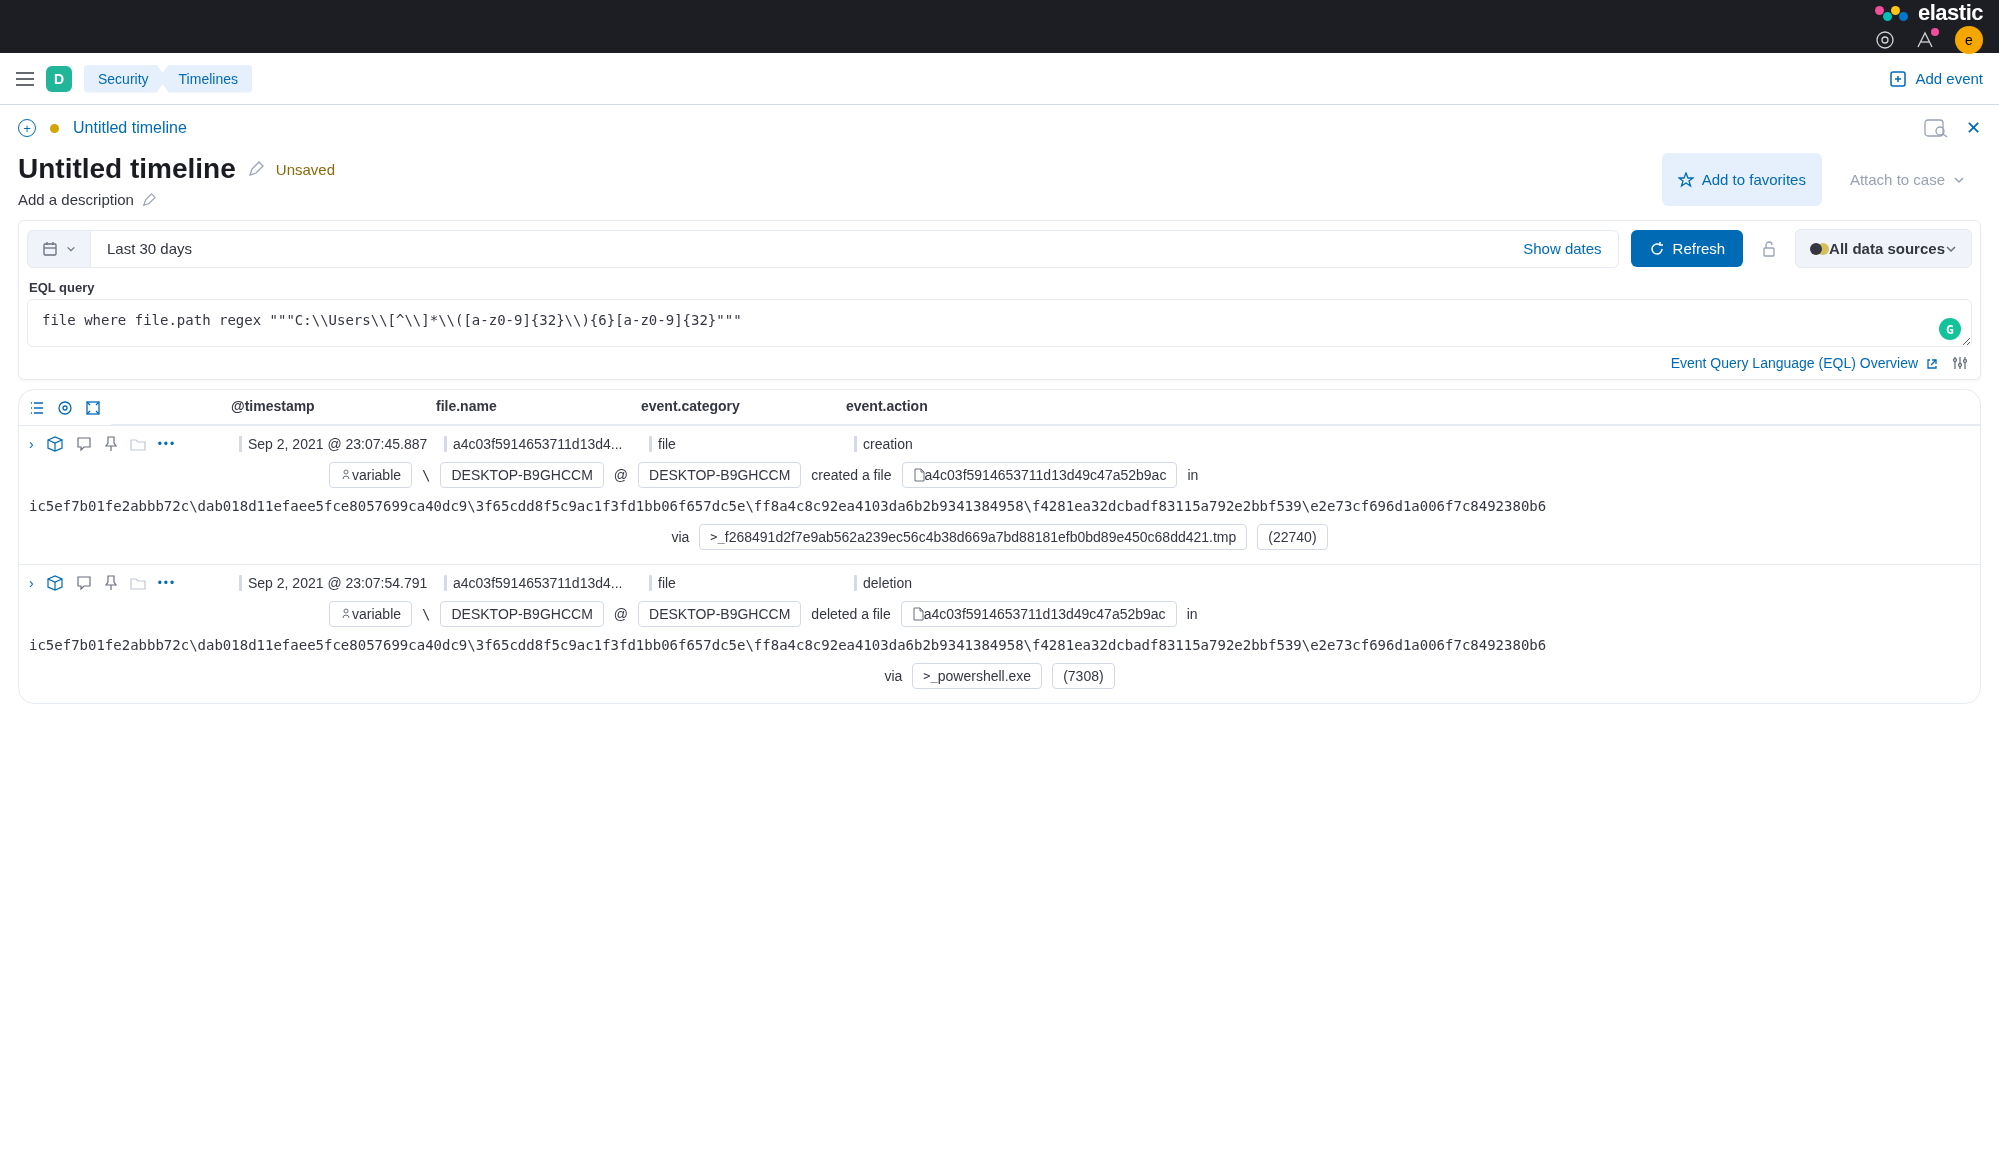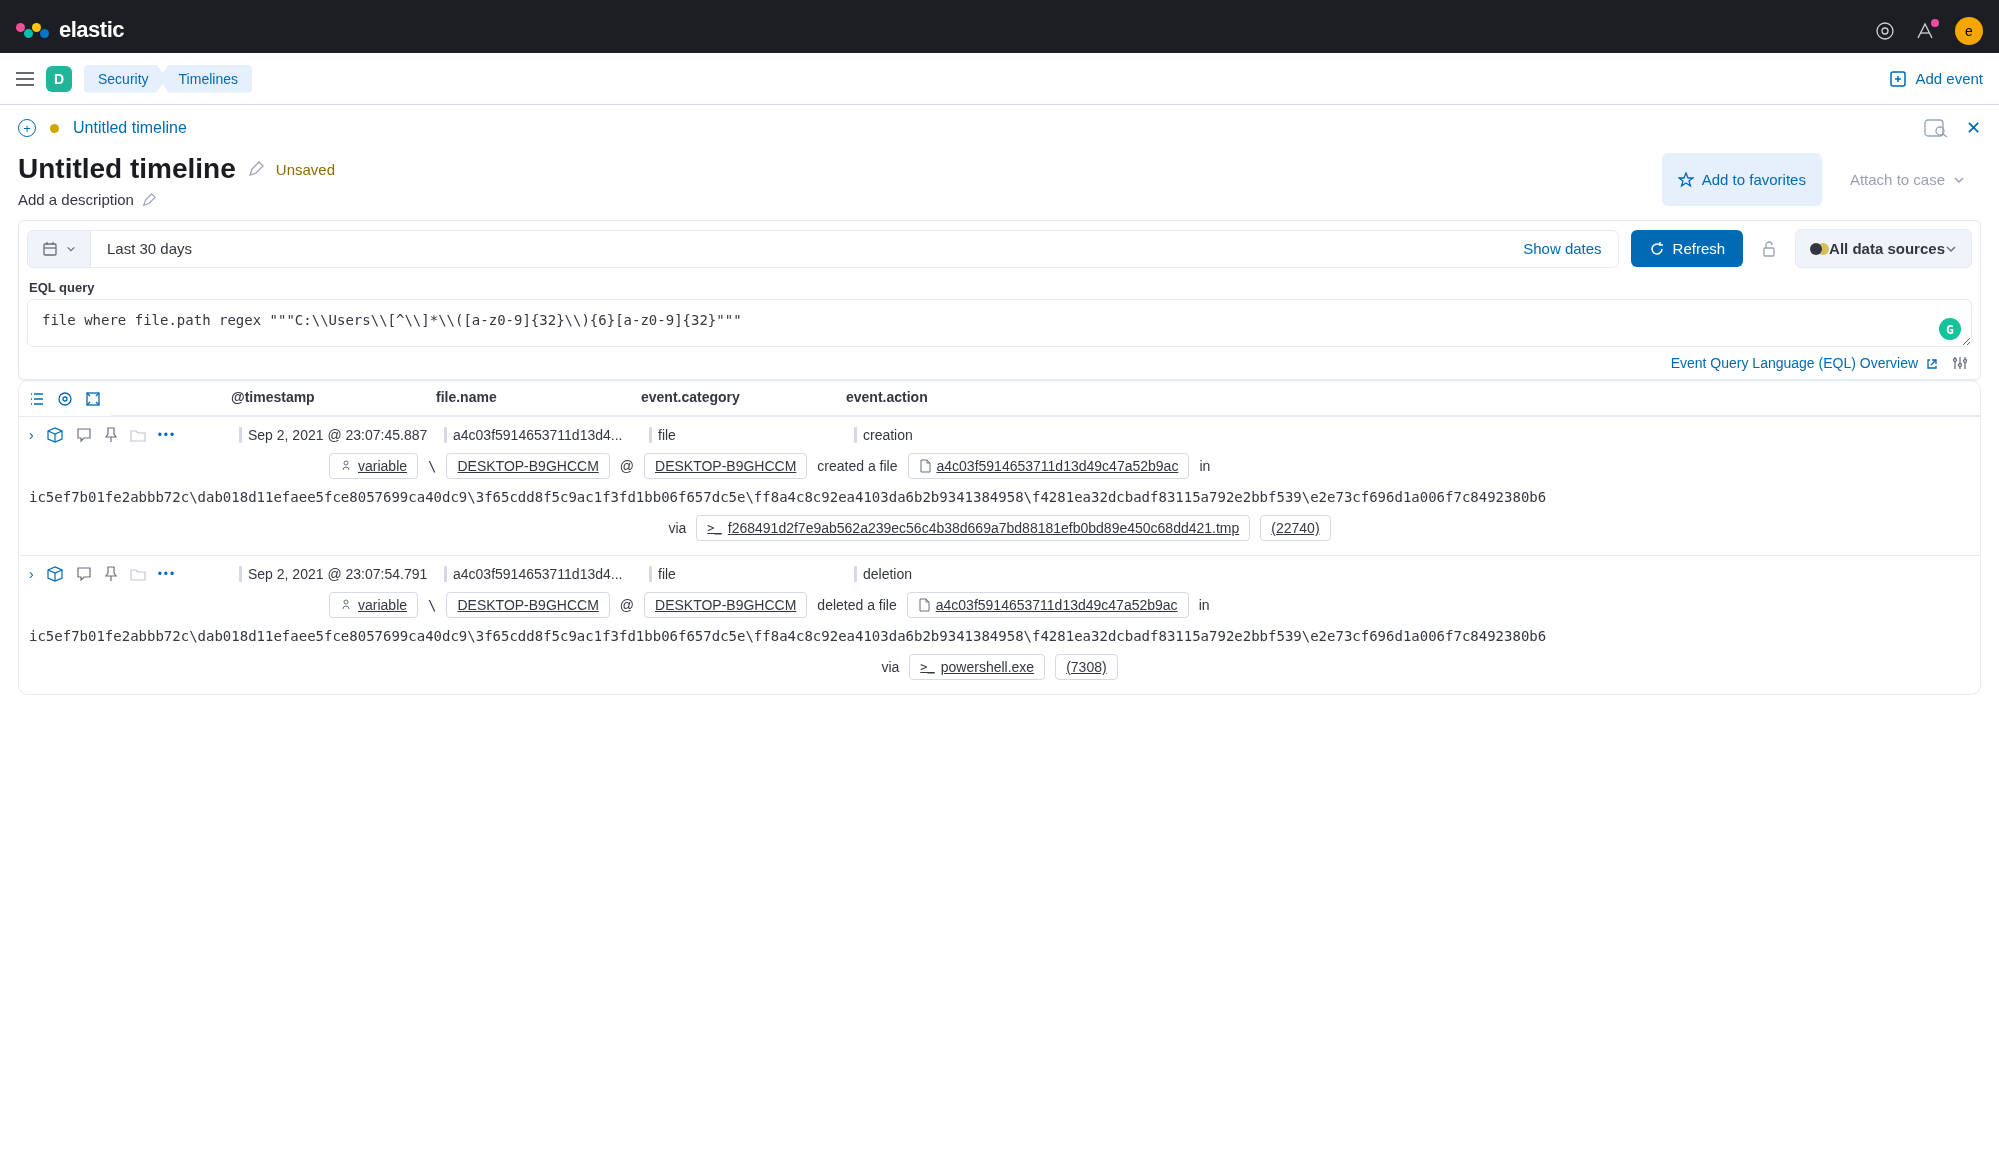--- a/index.html
+++ b/index.html
@@ -1,19 +1,19 @@
 <!DOCTYPE html>
 <html><head>
 <meta charset="utf-8">
 <style>
 * { box-sizing: border-box; margin: 0; padding: 0; }
 body { font-family: -apple-system, BlinkMacSystemFont, "Segoe UI", Helvetica, Arial, sans-serif; font-size: 14px; color: #343741; background: #fff; }
 
 
-.header-bar { background: #1d1e24; height: 53px; display: flex; align-items: flex-start; padding: 17px 16px; justify-content: space-between; }
+.header-bar { background: #1d1e24; height: 53px; display: flex; align-items: flex-end; padding: 0 16px; justify-content: space-between; flex-direction: column; }
 .header-left { display: flex; align-items: center; gap: 10px; }
 .logo-cluster { display: flex; gap: 2px; }
 .logo-dot { width: 9px; height: 9px; border-radius: 50%; }
 .logo-text { color: #fff; font-size: 22px; font-weight: 700; letter-spacing: -0.5px; }
 .search-wrap { display:flex; justify-content:center; flex:0 0 auto;}
 .search-box { background: #25262e; border: 1px solid #3a3b42; border-radius: 6px; width: 450px; height: 36px; display: flex; align-items: center; padding: 0 12px; gap: 10px; color: #98a2b3; }
 .header-right { display: flex; align-items: center; gap: 20px; }
 .header-icon { color: #d3d3d3; font-size: 18px; position: relative; }
 .notif-dot { position: absolute; top: -2px; right: -4px; width: 8px; height: 8px; border-radius: 50%; background: #f04d9a; }
 .avatar { width: 28px; height: 28px; border-radius: 50%; background: #f5a700; color: #000; display: flex; align-items: center; justify-content: center; font-weight: 500; font-size: 14px; }
@@ -75,21 +75,21 @@
 .ds-c2 { background:#d6bf57; margin-left:-5px;}
 
 .eql-label { margin-top:12px; font-size:13px; font-weight:600; color:#343741; padding-left:2px;}
 .eql-box { margin-top:4px; border:1px solid #e6ebf2; border-radius:6px; padding:12px 14px; font-family: Menlo, Consolas, monospace; font-size:14px; color:#343741; position:relative; min-height:48px; resize:vertical; overflow:auto;}
 .grammarly { position:absolute; right:10px; bottom:6px; width:22px; height:22px; border-radius:50%; background:#15c39a; color:#fff; display:flex; align-items:center; justify-content:center; font-weight:700; font-size:13px;}
 .eql-footer { display:flex; justify-content:flex-end; align-items:center; gap:14px; margin-top:8px; padding-right:4px;}
 .eql-link { color:#006bb4; font-size:14px;}
 .settings-icn { color:#69707d;}
 
 
-.table-wrap { margin-top:0; border:1px solid #e6ebf2; border-radius:10px; overflow:hidden;}
+.table-wrap { margin-top:9px; border:1px solid #e6ebf2; border-radius:16px; overflow:hidden;}
 .table-tools { display:flex; align-items:center; gap:12px; padding:8px 10px; color:#006bb4;}
 .thead { display:flex; padding:8px 10px 10px 220px; border-bottom:1px solid #e6ebf2;}
 .th { font-weight:600; font-size:14px; color:#343741;}
 .c-ts { width:205px;}
 .c-fn { width:205px;}
 .c-ec { width:205px;}
 .c-ea { width:205px;}
 
 .row { border-top:1px solid #e6ebf2; padding:10px 10px 14px 10px;}
 .row-line1 { display:flex; align-items:center;}
@@ -98,21 +98,21 @@
 .box-icn { color:#006bb4; font-size:16px;}
 .dots { color:#006bb4; letter-spacing:2px; font-size:12px;}
 .cell { font-size:14px; display:flex; align-items:center; gap:6px;}
 .drag-h { width:3px; height:16px; background:#d3dae6; border-radius:1px; display:inline-block;}
 .cell.ts { width:205px;}
 .cell.fn { width:205px; overflow:hidden; text-overflow:ellipsis; white-space:nowrap;}
 .cell.ec { width:205px;}
 .cell.ea { width:205px;}
 
 .row-line2 { display:flex; align-items:center; gap:10px; margin-top:10px; padding-left:300px; flex-wrap:nowrap;}
-.pill { border:1px solid #d3dae6; border-radius:4px; padding:4px 10px; font-size:14px; display:flex; align-items:center; gap:6px; white-space:nowrap;text-decoration:underline;}
+.pill { border:1px solid #d3dae6; border-radius:4px; padding:4px 10px; font-size:14px; display:flex; align-items:center; white-space:nowrap;}
 .plain-text { font-size:14px; white-space:nowrap;}
 .mono { font-family: Menlo, Consolas, monospace;}
 
 .row-line3 { font-size:14px; margin-top:10px; white-space:nowrap; overflow:hidden;}
 .row-line4 { display:flex; align-items:center; gap:10px; margin-top:10px; justify-content:center;}
 
 svg { display:block;}
 </style>
 </head>
 <body>

